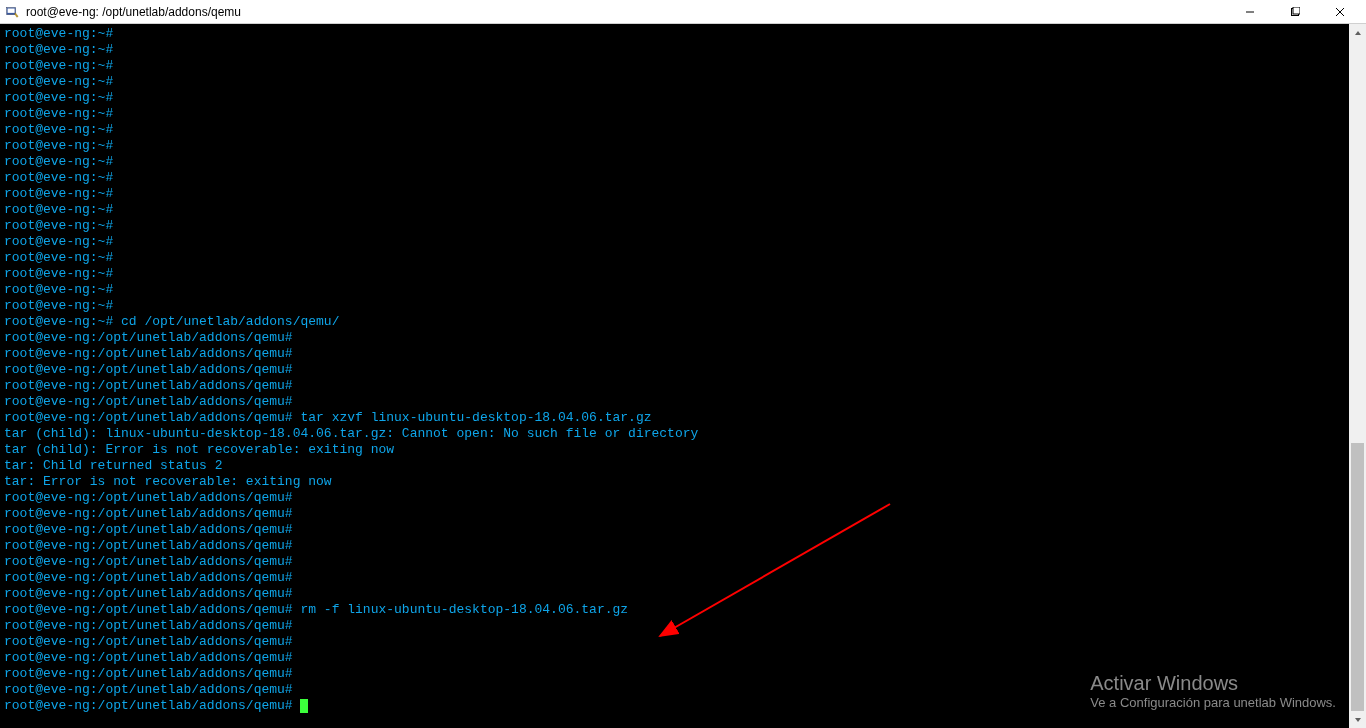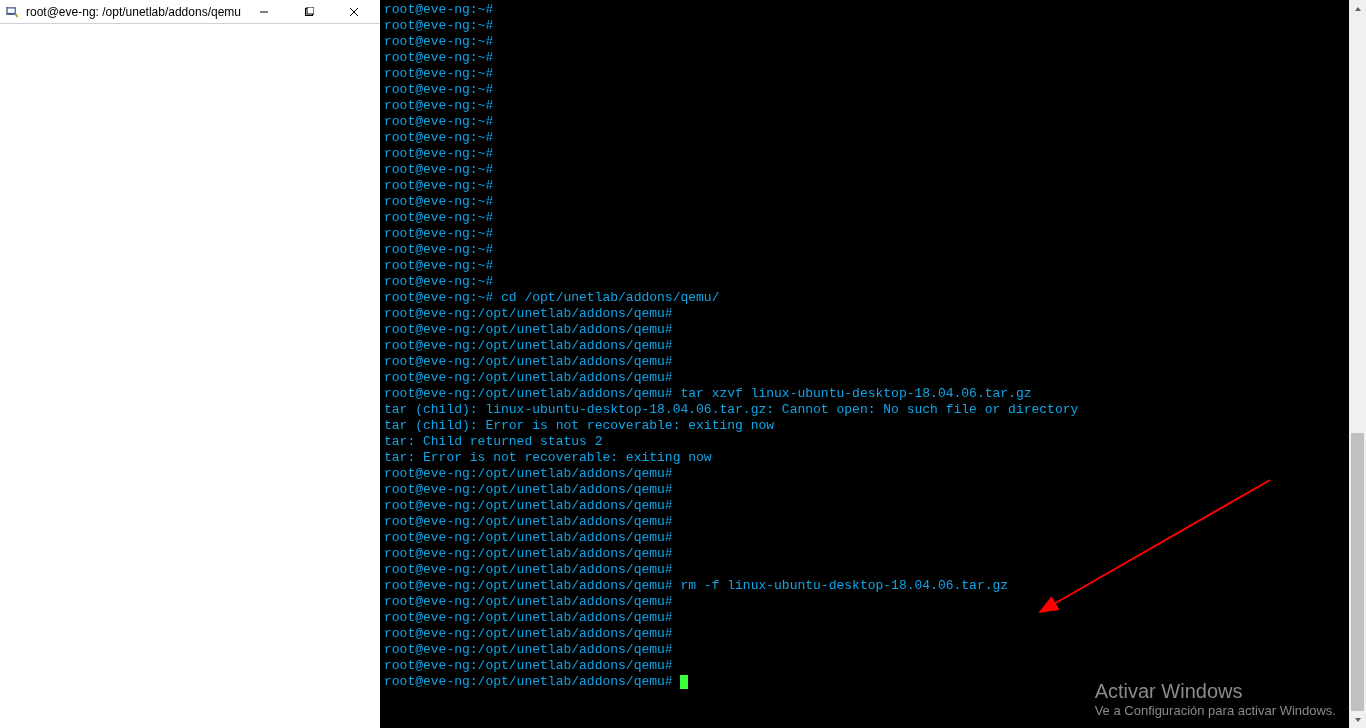--- a/index.html
+++ b/index.html
@@ -1,17 +1,17 @@
 <!DOCTYPE html>
 <html><head>
 <meta charset="utf-8">
 <style>
   * { margin: 0; padding: 0; box-sizing: border-box; }
   html, body { width: 1366px; height: 728px; overflow: hidden; font-family: "Segoe UI", Tahoma, sans-serif; background: #fff; }
-  .window { width: 1366px; height: 728px; display: flex; flex-direction: row; }
+  .window { width: 1366px; height: 728px; display: flex; flex-direction: column; }
 
   
   .titlebar { height: 24px; background: #ffffff; display: flex; align-items: center; padding: 0 4px; border-bottom: 1px solid #d0d0d0; }
   .titlebar .app-icon { width: 16px; height: 16px; margin-right: 6px; display: inline-flex; align-items: center; justify-content: center; }
   .titlebar .app-icon svg { width: 14px; height: 14px; }
   .titlebar .title-text { font-size: 12px; color: #000; flex: 0 0 auto; }
   .titlebar .spacer { flex: 1 1 auto; }
   .titlebar .win-controls { display: flex; }
   .titlebar .win-btn { width: 45px; height: 24px; display: flex; align-items: center; justify-content: center; font-size: 10px; color: #000; cursor: default; }
   .titlebar .win-btn svg { width: 10px; height: 10px; stroke: #000; fill: none; stroke-width: 1; }
@@ -26,21 +26,21 @@
   .scrollbar { position: absolute; top: 0; right: 0; bottom: 0; width: 17px; background: #f0f0f0; display: flex; flex-direction: column; }
   .scrollbar .sb-btn { height: 17px; background: #f0f0f0; display: flex; align-items: center; justify-content: center; }
   .scrollbar .sb-btn svg { width: 8px; height: 8px; fill: #606060; }
   .scrollbar .sb-track { flex: 1 1 auto; background: #f0f0f0; position: relative; }
   .scrollbar .sb-thumb { position: absolute; left: 2px; right: 2px; background: #c0c0c0; }
 
   
   .arrow-svg { position: absolute; pointer-events: none; }
 
   
-  .watermark { position: absolute; right: 30px; bottom: 10px; text-align: left; color: #808080; pointer-events: none; }
+  .watermark { position: absolute; right: 30px; bottom: 18px; text-align: left; color: #808080; pointer-events: none; }
   .watermark .wm-title { font-size: 20px; font-weight: 400; color: #8a8a8a; }
   .watermark .wm-sub { font-size: 13px; font-weight: 400; color: #8a8a8a; }
 </style>
 </head>
 <body>
 
 <div class="window">
 
   <div class="titlebar">
     <span class="app-icon">
@@ -96,17 +96,17 @@
       <defs>
         <marker id="ahead" markerWidth="10" markerHeight="8" refX="9" refY="4" orient="auto" markerUnits="strokeWidth">
           <path d="M0,0 L10,4 L0,8 Z" fill="#ff0000"></path>
         </marker>
       </defs>
       <line id="arrow-line" stroke="#ff0000" stroke-width="2" marker-end="url(#ahead)" x1="890" y1="480" x2="660" y2="612"></line>
     </svg>
 
     <div class="watermark">
       <div class="wm-title">Activar Windows</div>
-      <div class="wm-sub">Ve a Configuración para activar Windows.</div>
+      <div class="wm-sub">Ve a Configuración para unetlab Windows.</div>
     </div>
   </div>
 
 </div>
 
 </body></html>

